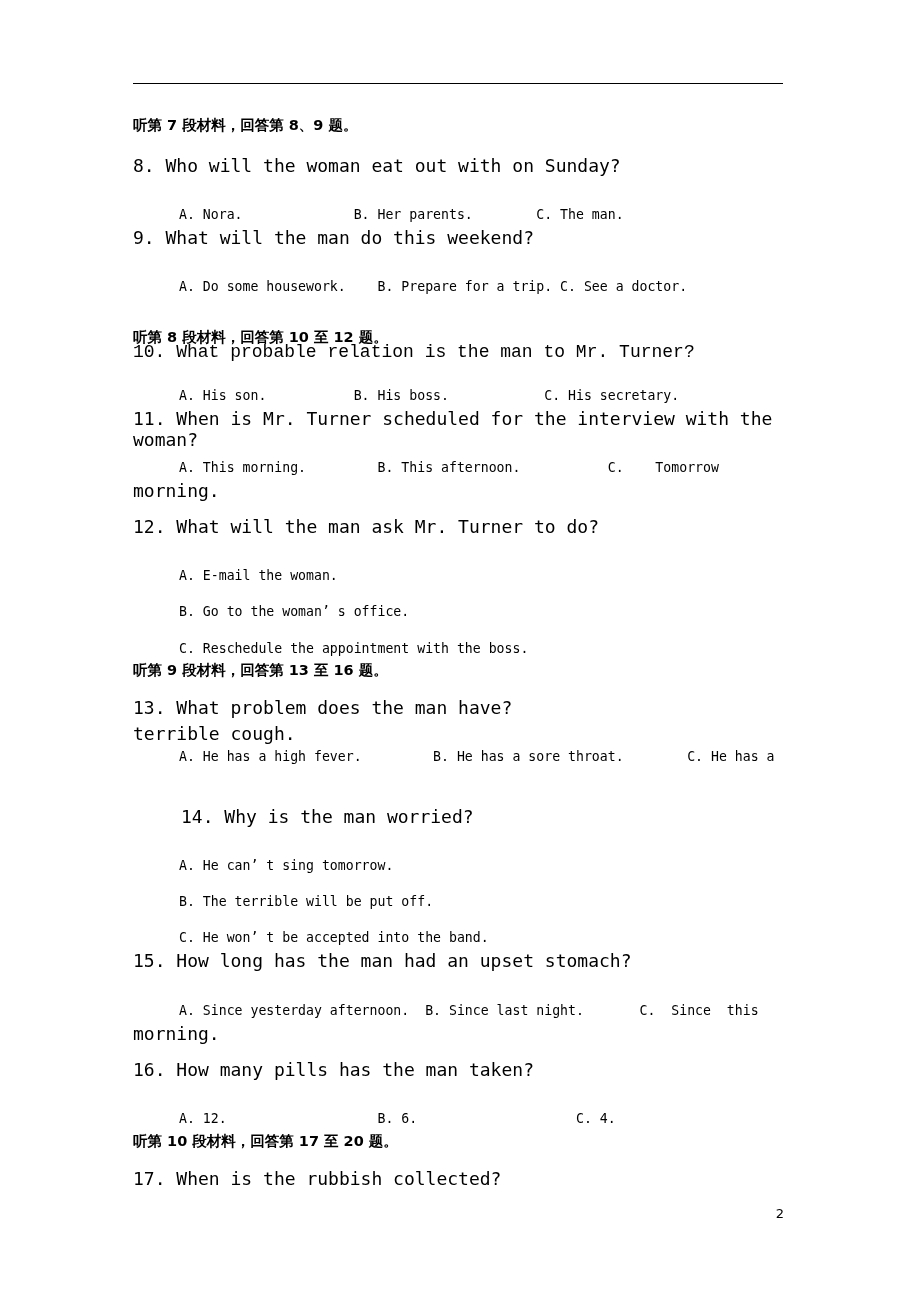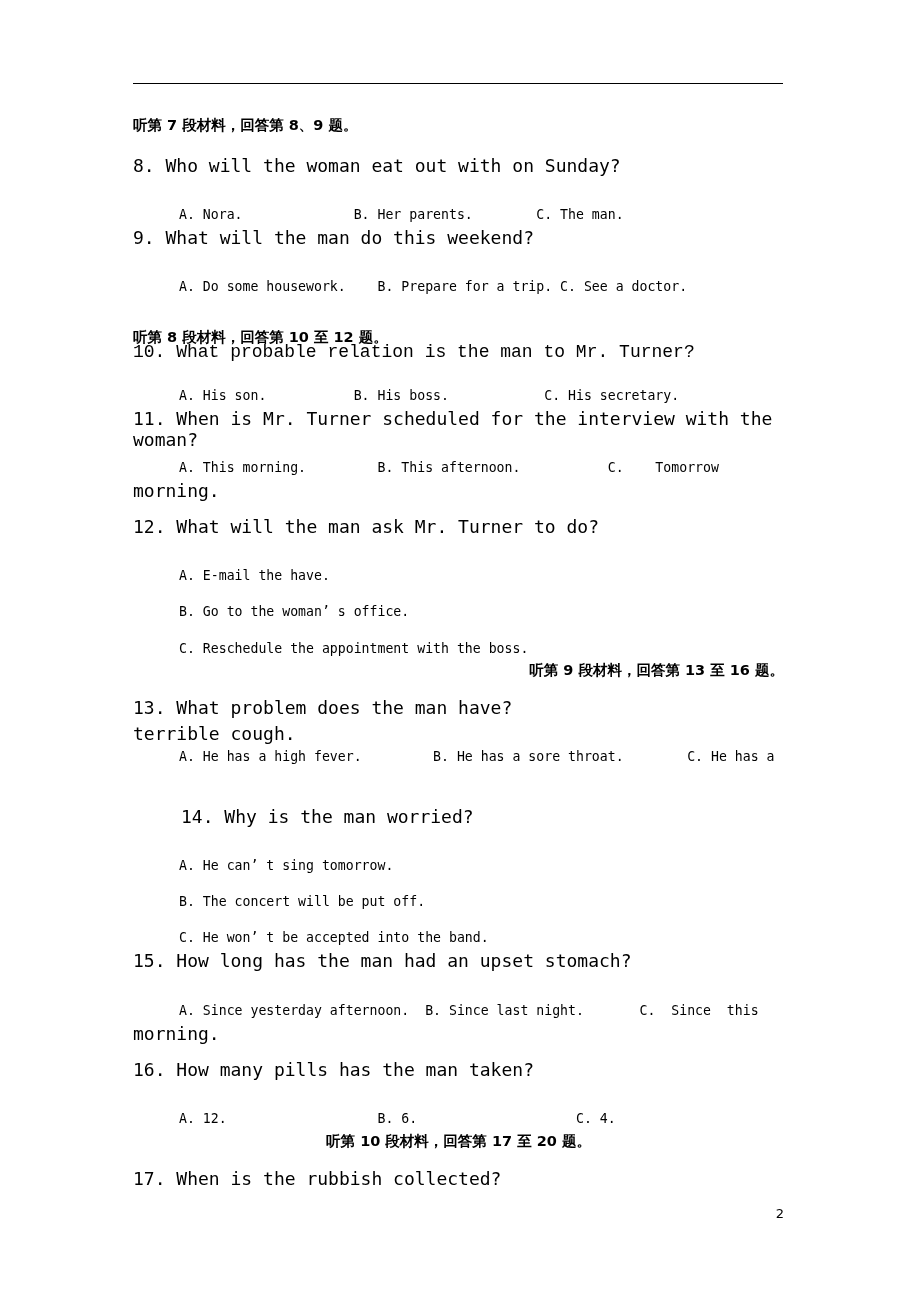--- a/index.html
+++ b/index.html
@@ -79,35 +79,35 @@
       <div class="ln opts indent" style="top: 191px;">A. Nora.              B. Her parents.        C. The man.</div>
       <div class="ln q" style="top: 227px;">9. What will the man do this weekend?</div>
       <div class="ln opts indent" style="top: 263px;">A. Do some housework.    B. Prepare for a trip. C. See a doctor.</div>
       <div class="ln section-head" style="top: 300px; margin-top: 28px;">听第 8 段材料，回答第 10 至 12 题。</div>
       <div class="ln q" style="top: 342px; font-family: Liberation Mono, monospace;">10. What probable relation is the man to Mr. Turner?</div>
       <div class="ln opts indent" style="top: 372px;">A. His son.           B. His boss.            C. His secretary.</div>
       <div class="ln q" style="top: 408px;">11. When is Mr. Turner scheduled for the interview with the woman?</div>
       <div class="ln opts indent" style="top: 444px;">A. This morning.         B. This afternoon.           C.    Tomorrow</div>
       <div class="ln q" style="top: 480px;">morning.</div>
       <div class="ln q" style="top: 516px;">12. What will the man ask Mr. Turner to do?</div>
-      <div class="ln opts indent" style="top: 552px;">A. E-mail the have.</div>
+      <div class="ln opts indent" style="top: 552px;">A. E-mail the woman.</div>
       <div class="ln opts indent" style="top: 588px;">B. Go to the woman’ s office.</div>
       <div class="ln opts indent" style="top: 625px;">C. Reschedule the appointment with the boss.</div>
-      <div class="ln section-head" style="top: 661px; text-align: right;">听第 9 段材料，回答第 13 至 16 题。</div>
+      <div class="ln section-head" style="top: 661px;">听第 9 段材料，回答第 13 至 16 题。</div>
       <div class="ln q" style="top: 697px;">13. What problem does the man have?</div>
       <div class="ln opts indent" style="top: 733px;">A. He has a high fever.         B. He has a sore throat.        C. He has a</div>
       <div class="ln q" style="top: 723px;">terrible cough.</div>
       <div class="ln q" style="top: 806px; margin-left: 48px;">14. Why is the man worried?</div>
       <div class="ln opts indent" style="top: 842px;">A. He can’ t sing tomorrow.</div>
-      <div class="ln opts indent" style="top: 878px;">B. The concert will be put off.</div>
+      <div class="ln opts indent" style="top: 878px;">B. The terrible will be put off.</div>
       <div class="ln opts indent" style="top: 914px;">C. He won’ t be accepted into the band.</div>
       <div class="ln q" style="top: 950px;">15. How long has the man had an upset stomach?</div>
       <div class="ln opts indent" style="top: 987px;">A. Since yesterday afternoon.  B. Since last night.       C.  Since  this</div>
       <div class="ln q" style="top: 1023px;">morning.</div>
       <div class="ln q" style="top: 1059px;">16. How many pills has the man taken?</div>
       <div class="ln opts indent" style="top: 1095px;">A. 12.                   B. 6.                    C. 4.</div>
-      <div class="ln section-head" style="top: 1132px; text-align: center;">听第 10 段材料，回答第 17 至 20 题。</div>
+      <div class="ln section-head" style="top: 1132px;">听第 10 段材料，回答第 17 至 20 题。</div>
       <div class="ln q" style="top: 1168px;">17. When is the rubbish collected?</div>
     </div>
 
   <div class="page-number">2</div>
 
 </div>
 
 </body></html>

